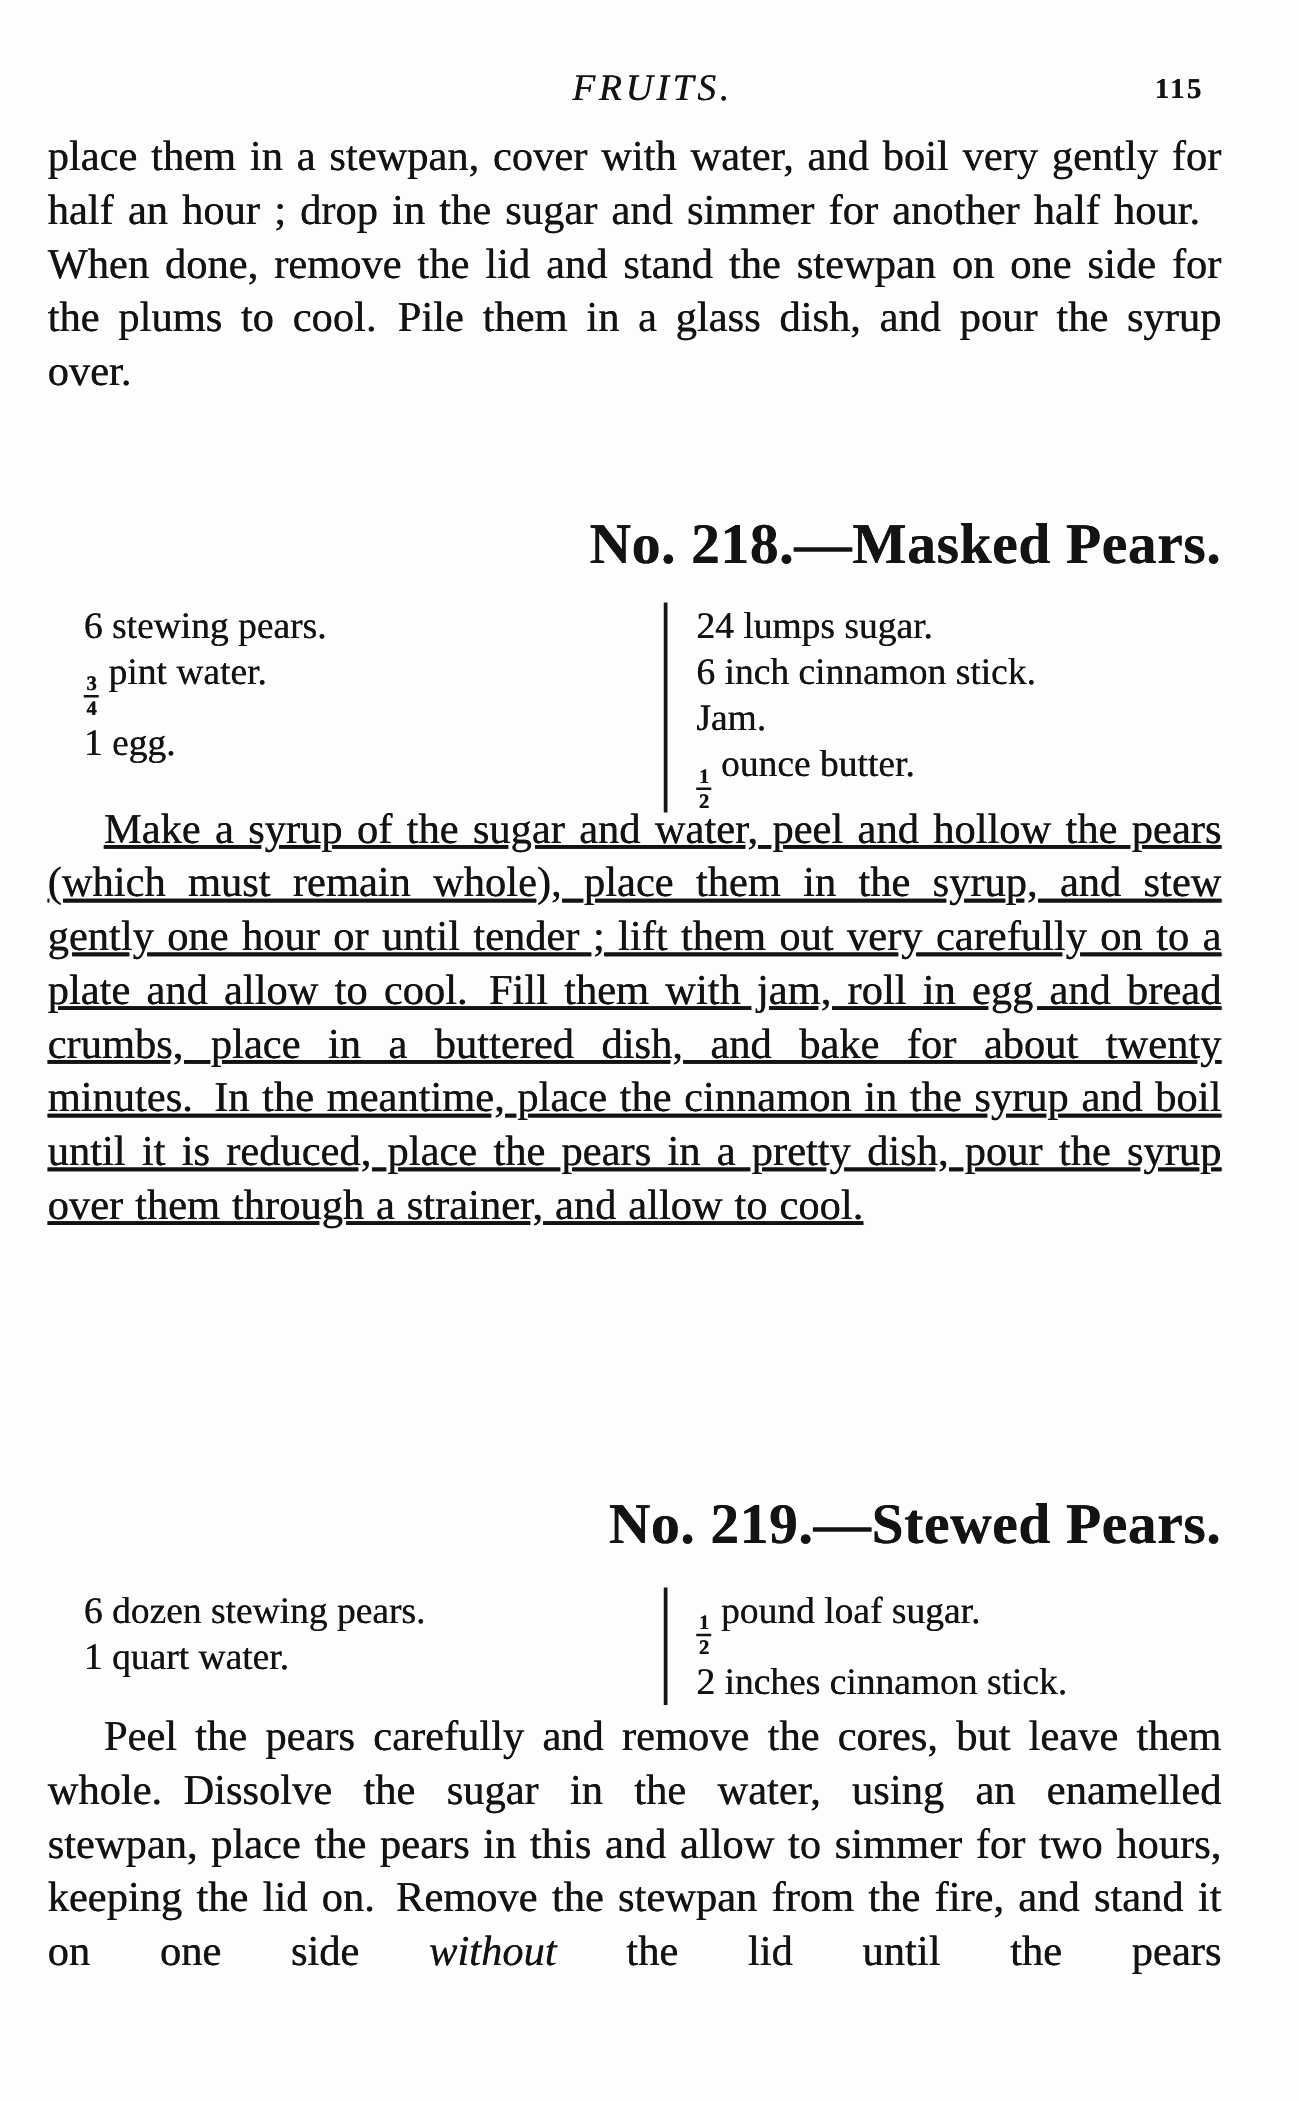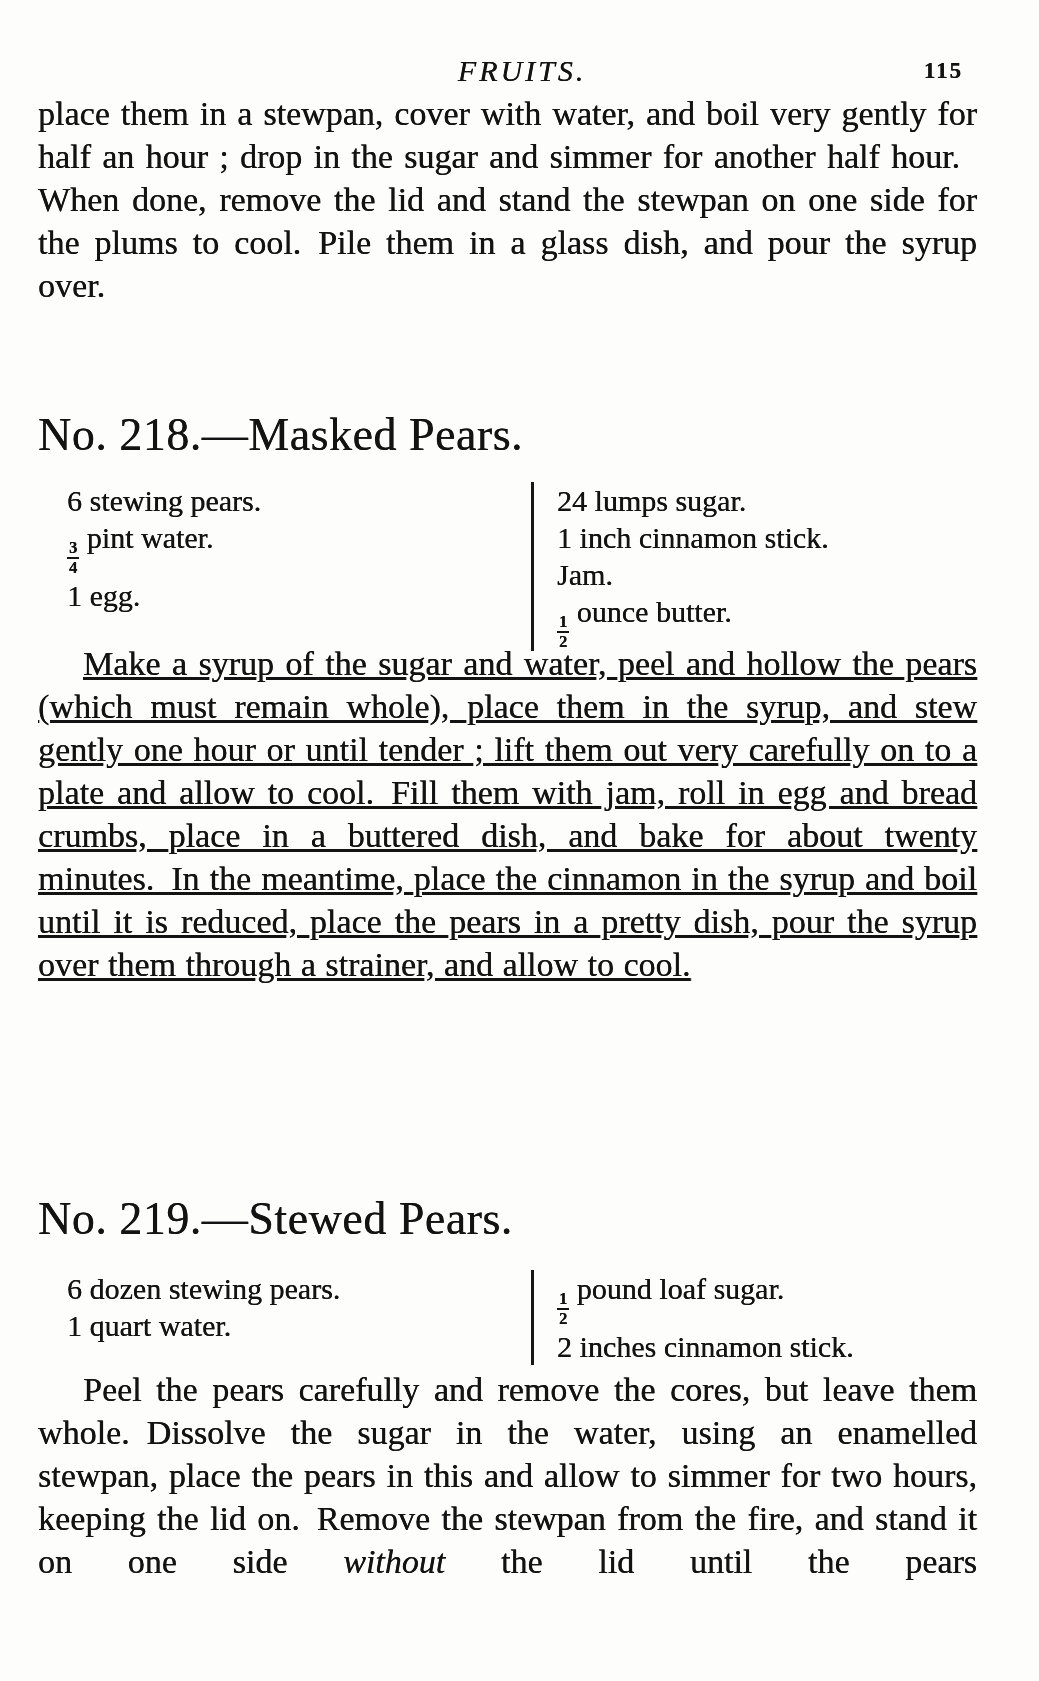--- a/index.html
+++ b/index.html
@@ -31,32 +31,32 @@
   .body-para {
     margin: 0;
     font-size: 34px; line-height: 43px;
     text-align: justify;
     text-shadow: 0.35px 0 0 currentColor;
     word-spacing: 1px;
   }
   .indent { text-indent: 45px; }
   .justify-last { text-align-last: justify; }
 
-  .para-intro  { top: 92px; }
+  .para-intro  { top: 104px; }
   .heading-218 { top: 410px; }
   .ing-218     { top: 482px; }
   .para-218    { top: 642px; text-decoration: underline; }
   .heading-219 { top: 1194px; }
   .ing-219     { top: 1270px; }
   .para-219    { top: 1368px; }
 
   .recipe-heading {
     margin: 0;
     font-size: 46px; line-height: 1.1;
-    font-weight: normal; text-align: left;
+    font-weight: bold; text-align: right;
     letter-spacing: 0.5px;
     text-shadow: 0.3px 0 0 currentColor;
   }
 
   .ingredients { display: flex; align-items: stretch; text-shadow: 0.3px 0 0 currentColor; }
   .ing-col {
     list-style: none; margin: 0; padding: 0;
     font-size: 30px; line-height: 37px;
   }
   .ing-col.left  { width: 464px; flex: none; }
@@ -90,21 +90,21 @@
         <li>6 stewing pears.</li>
         <li><span class="frac">
             <span class="num">3</span>
             <span class="den">4</span>
           </span> pint water.</li>
         <li>1 egg.</li>
       </ul>
     <div class="ing-rule"></div>
     <ul class="ing-col right">
         <li>24 lumps sugar.</li>
-        <li>1 inch cinnamon stick.</li>
+        <li>6 inch cinnamon stick.</li>
         <li>Jam.</li>
         <li><span class="frac">
             <span class="num">1</span>
             <span class="den">2</span>
           </span> ounce butter.</li>
       </ul>
   </div>
 
   <p class="abs body-para indent para-218">Make a syrup of the sugar and water, peel and hollow the pears (which must remain whole), place them in the syrup, and stew gently one hour or until tender ; lift them out very carefully on to a plate and allow to cool. Fill them with jam, roll in egg and bread crumbs, place in a buttered dish, and bake for about twenty minutes. In the meantime, place the cinnamon in the syrup and boil until it is reduced, place the pears in a pretty dish, pour the syrup over them through a strainer, and allow to cool.</p>
 

